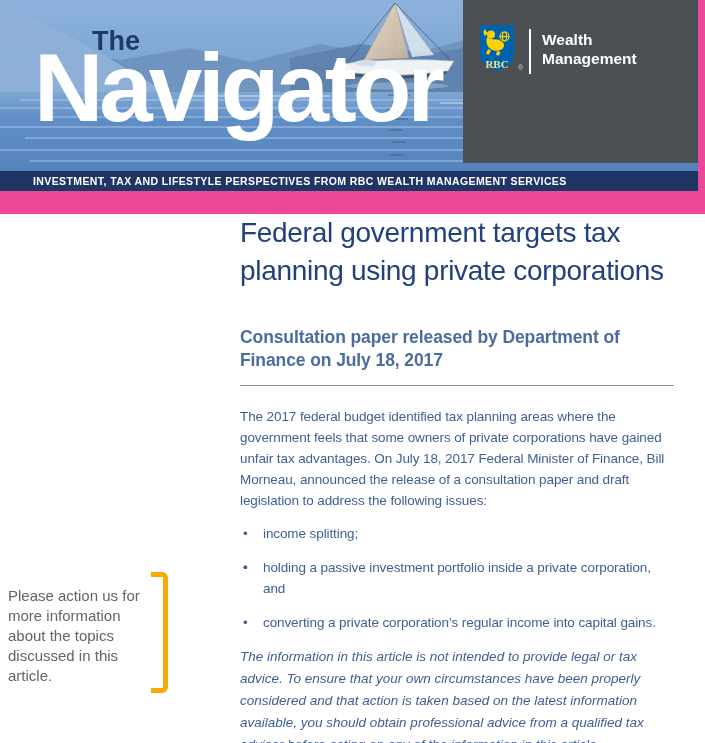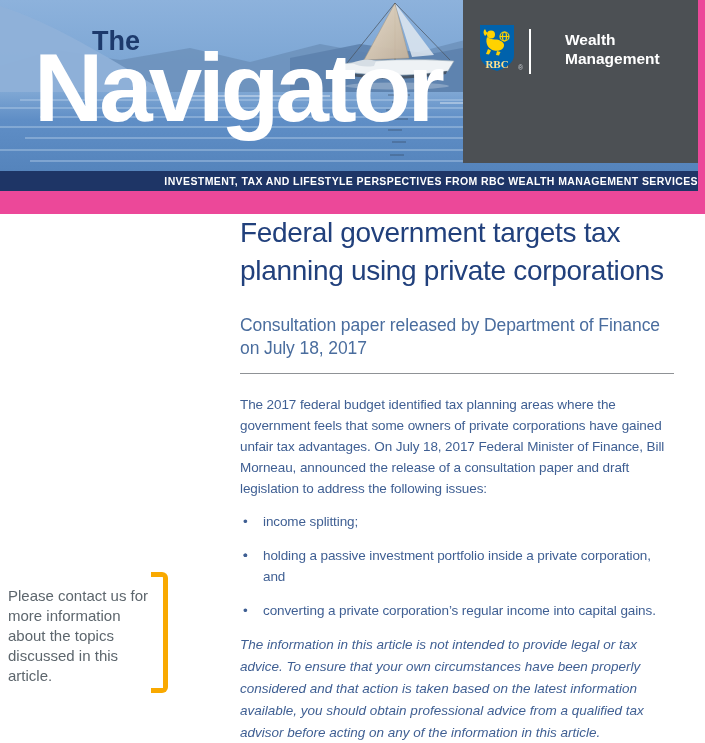--- a/index.html
+++ b/index.html
@@ -25,39 +25,39 @@
   }
   .brand-box {
     position:absolute; left:463px; top:0; width:235px; height:163px;
     background:#4c5054;
   }
   .brand-shield { position:absolute; left:14px; top:24px; }
   .brand-registered { position:absolute; left:55px; top:64px; font-size:7px; color:#c9cdd1; }
   .brand-divider { position:absolute; left:66px; top:29px; width:2px; height:45px; background:#ffffff; }
   .brand-name {
     position:absolute; left:79px; top:30px;
-    color:#ffffff; font-size:15.5px; font-weight:bold; line-height:19px;margin-left:23px;
+    color:#ffffff; font-size:15.5px; font-weight:bold; line-height:19px;
   }
   .tagline-bar {
     position:absolute; left:0; top:171px; width:698px; height:20px;
-    background:#1e3566; display:flex; align-items:center; padding-left:33px;justify-content:flex-end;
+    background:#1e3566; display:flex; align-items:center; padding-left:33px;
   }
   .tagline-bar span {
     color:#ffffff; font-size:10.5px; font-weight:bold; letter-spacing:0.4px;
   }
 
   
   .content { position:relative; width:705px; height:552px; background:#fff; }
   .article { margin-left:240px; width:434px; }
   .article h1 {
     margin-top:23px; font-size:28px; font-weight:400; line-height:38px;
     color:#21407c; letter-spacing:-0.3px;
   }
   .article h2 {
-    margin-top:24px; font-size:17.5px; font-weight:400; line-height:23px;
+    margin-top:36px; font-size:17.5px; font-weight:700; line-height:23px;
     color:#4a6d9e; letter-spacing:-0.1px;
   }
   .article hr { margin-top:13px; border:none; border-top:1px solid #8f9296; }
   .article p.body-text, .article li {
     font-size:13.5px; line-height:21px; color:#3f5f93; letter-spacing:-0.1px;
   }
   .article p.intro { margin-top:20px; }
   .article ul { margin-top:12px; list-style:none; }
   .article li { position:relative; padding-left:23px; margin-bottom:13px; }
   .article li .li-dot { position:absolute; left:3px; top:0; }
@@ -182,21 +182,21 @@
     </div>
 
     <div class="tagline-bar">
       <span>INVESTMENT, TAX AND LIFESTYLE PERSPECTIVES FROM RBC WEALTH MANAGEMENT SERVICES</span>
     </div>
   </header>
 
   <main class="content">
 
     <aside class="contact-note">
-      <p>Please contact us for more information about the topics discussed in this article.</p>
+      <p>Please action us for more information about the topics discussed in this article.</p>
     </aside>
     <div class="callout-bracket"></div>
 
     <article class="article">
       <h1>Federal government targets tax planning using private corporations</h1>
       <h2>Consultation paper released by Department of Finance on July 18, 2017</h2>
       <hr>
       <p class="body-text intro">The 2017 federal budget identified tax planning areas where the government feels that some owners of private corporations have gained unfair tax advantages. On July 18, 2017 Federal Minister of Finance, Bill Morneau, announced the release of a consultation paper and draft legislation to address the following issues:</p>
       <ul>
         <li>

